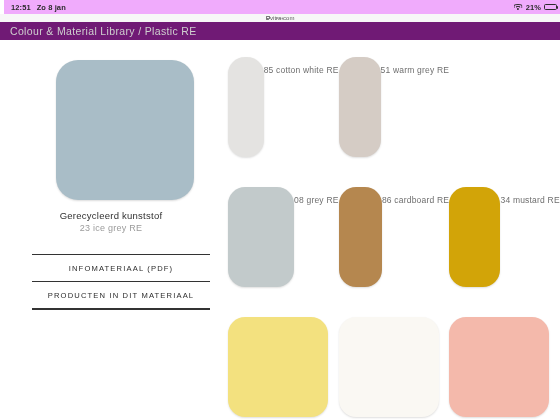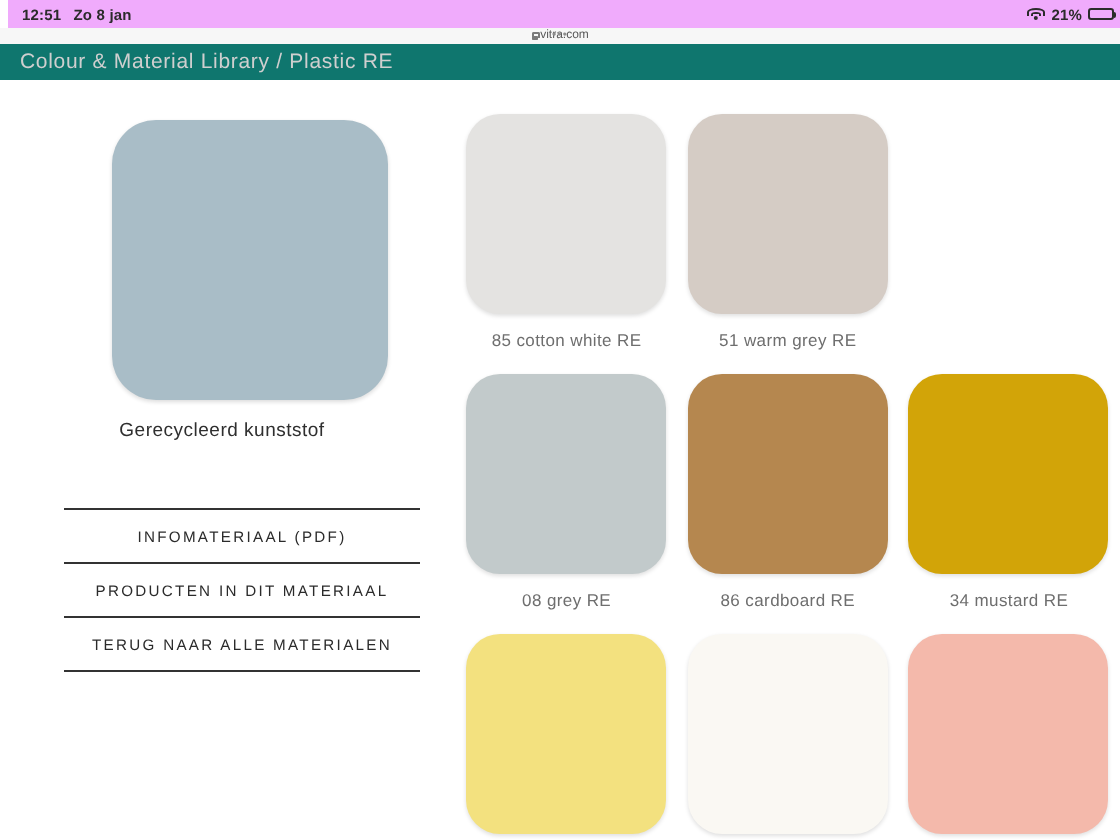--- a/index.html
+++ b/index.html
@@ -59,21 +59,21 @@
     border:.5px solid #7a7a7a; border-bottom:none; border-radius:1px 1px 0 0;
   }
   .tab-dots{
     position:absolute; top:1.5px; left:50%; transform:translateX(-50%);
     font-size:6px; color:#8d8d8d; letter-spacing:.6px; line-height:5px;
   }
 
   
   .site-header{
     position:absolute; top:22px; left:0; width:560px; height:18px;
-    background:#0f766e;
+    background:#701a75;
     display:flex; align-items:center;
   }
   .breadcrumb{
     padding-left:10px;
     font-size:10.5px; color:#cfcfcf; letter-spacing:.35px; font-weight:300;
   }
 
   
   .page{
     position:absolute; top:48px; left:0; width:560px; height:372px;
@@ -107,21 +107,21 @@
   }
 
   
   .grid{
     position:absolute; left:228px; top:0; width:332px; height:372px;
   }
   .grid-row{ position:absolute; left:0; width:332px; display:flex; }
   .grid-row.r1{ top:9px; }
   .grid-row.r2{ top:139px; }
   .grid-row.r3{ top:269px; }
-  .cell{ width:110.6px; display:flex; flex-direction:column; align-items:center; }
+  .cell{ width:110.6px; display:flex; flex-direction:row; align-items:flex-start; }
   .swatch{
     width:100px; height:100px; border-radius:17px;
     box-shadow:0 1px 2px rgba(0,0,0,.13);
   }
   .swatch-label{
     margin-top:8px; font-size:8.5px; color:#6e6e6e; letter-spacing:.2px;
     text-align:center; white-space:nowrap;
   }
 </style>
 </head>
@@ -156,29 +156,29 @@
 <div class="site-header">
   <div class="breadcrumb">Colour &amp; Material Library / Plastic RE</div>
 </div>
 
 <div class="page">
 
   <div class="left-col">
     <div class="hero-swatch" style="background: rgb(169, 189, 199);"></div>
     <div class="hero-caption">
       <div class="hero-title">Gerecycleerd kunststof</div>
+      <div class="hero-sub">23 ice grey RE</div>
     </div>
 
     <div class="menu">
       <div class="menu-rule"></div>
       <a class="menu-link" href="#">INFOMATERIAAL (PDF)</a>
       <div class="menu-rule"></div>
       <a class="menu-link" href="#">PRODUCTEN IN DIT MATERIAAL</a>
       <div class="menu-rule"></div>
-      <a class="menu-link" href="#">TERUG NAAR ALLE MATERIALEN</a>
       <div class="menu-rule"></div>
     </div>
   </div>
 
   <div class="grid">
 
     <div class="grid-row r1">
       <div class="cell">
         <div class="swatch" style="background:#e4e3e1"></div>
         <div class="swatch-label">85 cotton white RE</div>

